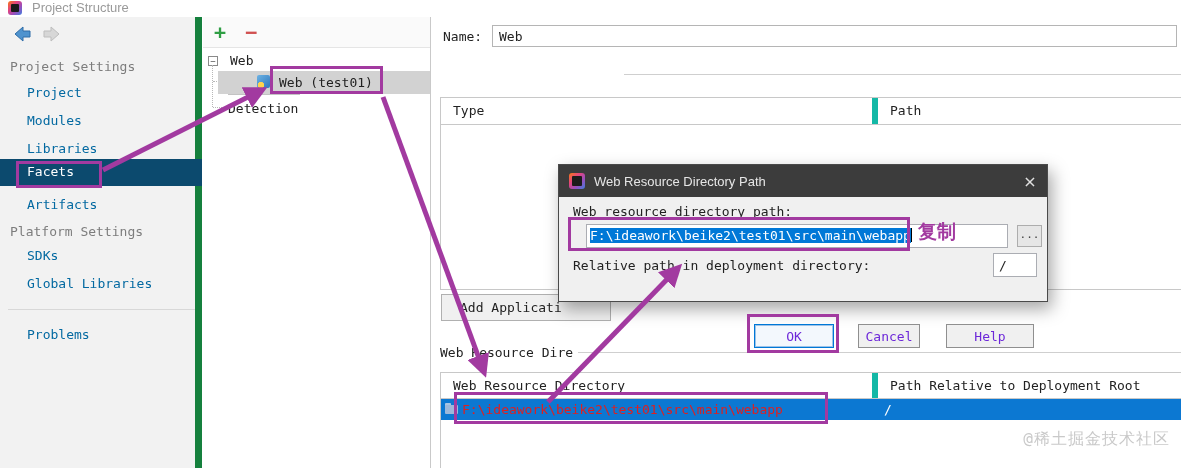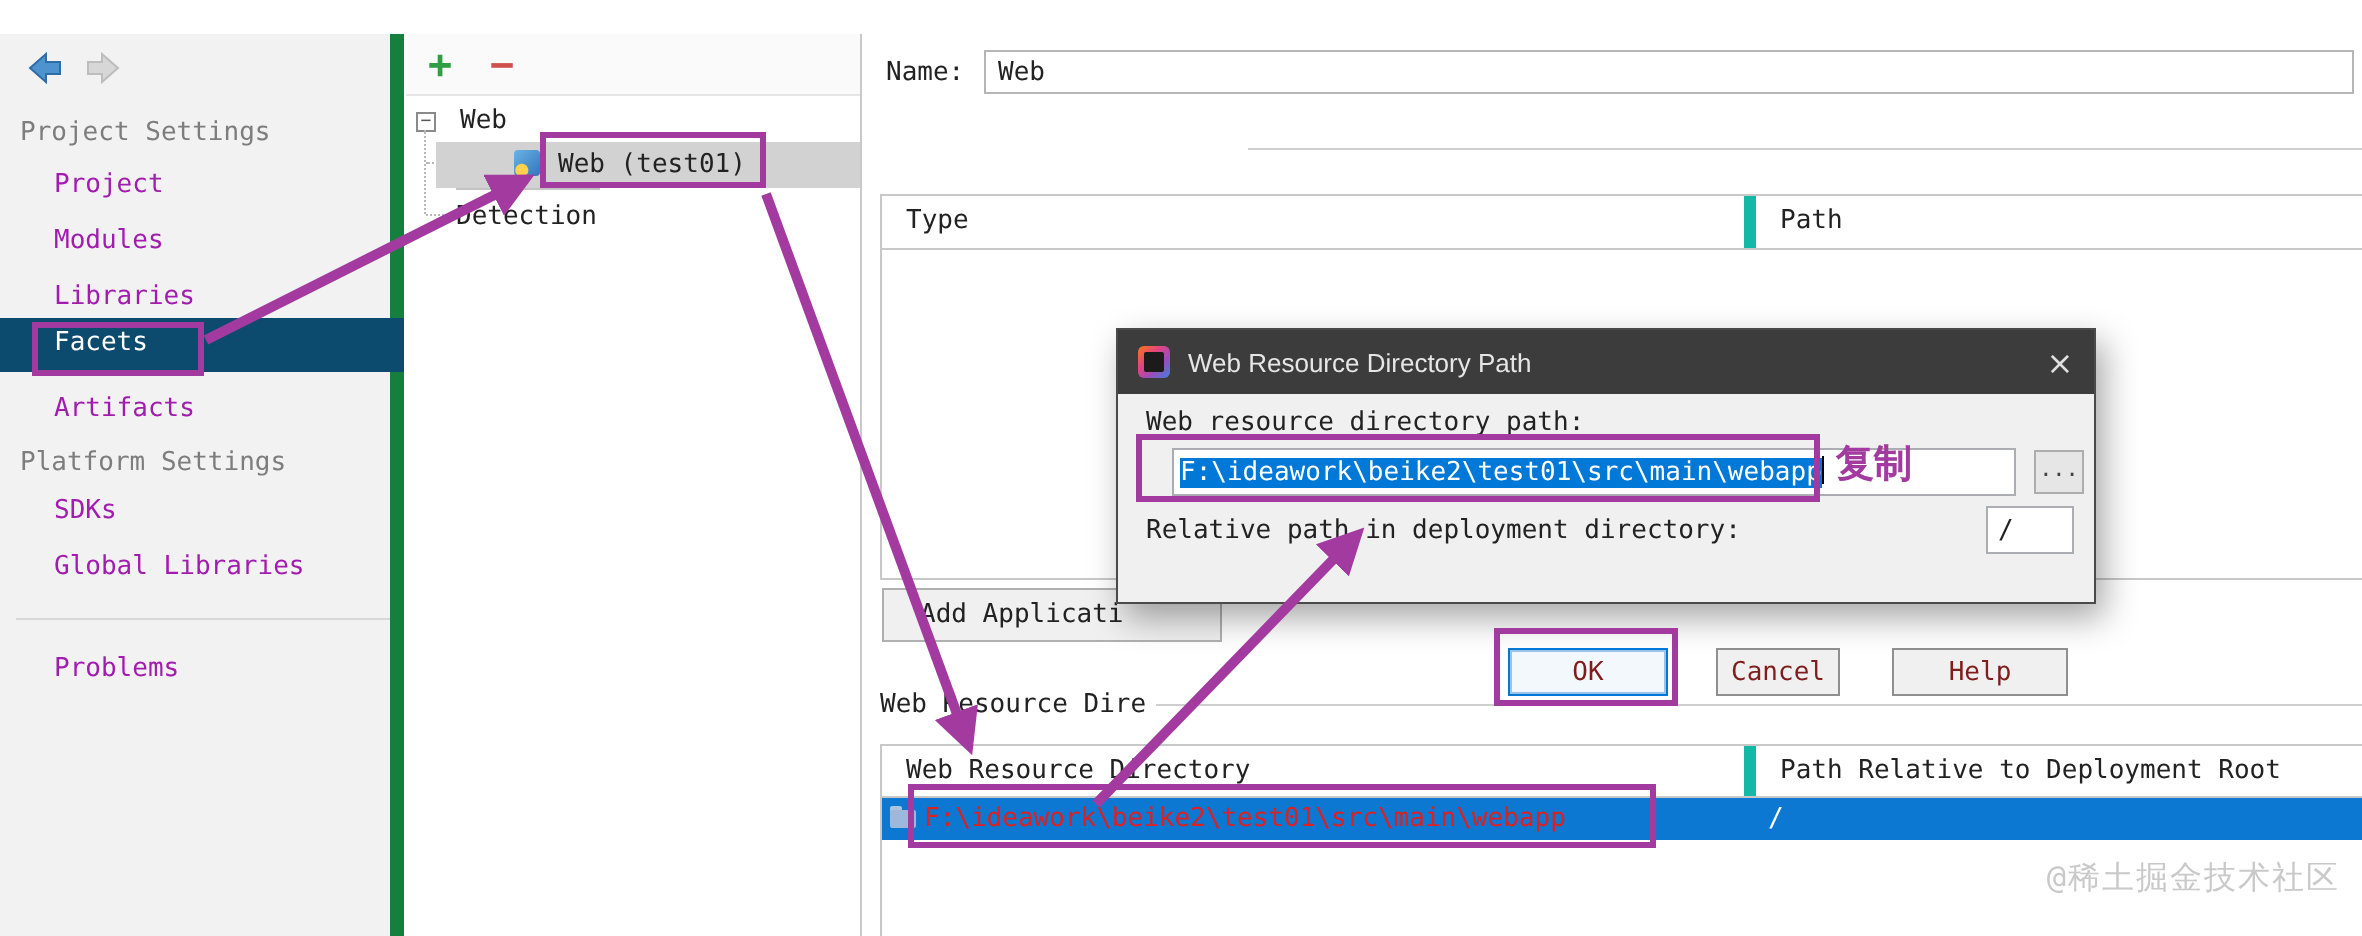--- a/index.html
+++ b/index.html
@@ -15,21 +15,21 @@
     background:linear-gradient(135deg,#f97a12 0%,#e4447e 35%,#9a4dbb 65%,#3f7fe0 100%); }
   .app-icon::after{ content:""; position:absolute; left:3px; top:3px; right:3px; bottom:3px; background:#1b1b1b; border-radius:1px;}
   #win-title { position:absolute; left:32px; top:0px; font-family:"Liberation Sans",sans-serif; font-size:13px; color:#9a9a9a; }
 
   
   #sidebar { position:absolute; left:0; top:17px; width:202px; height:451px;
     background:#f2f2f2; border-right:7px solid #15803d; }
   .nav-btn { position:absolute; top:7px; width:22px; height:20px; cursor:pointer; }
   #nav-back { left:12px; } #nav-fwd { left:40px; }
   .sb-heading { position:absolute; left:10px; color:#7d7d7d; }
-  .sb-item { position:absolute; left:27px; color:#a21caf; cursor:pointer; }
+  .sb-item { position:absolute; left:27px; color:#0369a1; cursor:pointer; }
   #sb-selected { position:absolute; left:0; top:142px; width:202px; height:27px; background:#0c4a6e; }
   #sb-selected span { position:absolute; left:27px; top:5px; color:#fff; }
   #sb-sep { position:absolute; left:8px; top:292px; width:187px; height:1px; background:#d8d8d8; }
 
   
   #treepanel { position:absolute; left:203px; top:17px; width:228px; height:451px;
     background:#fff; border-right:1px solid #c9c9c9; }
   #tree-toolbar { position:absolute; left:0; top:0; width:100%; height:31px; background:#fafafa; border-bottom:1px solid #e5e5e5; }
   .tb-btn { position:absolute; top:1px; font-size:20px; font-weight:bold; cursor:pointer; line-height:28px; }
   #btn-add { left:11px; color:#2f9e44; }
@@ -94,21 +94,21 @@
     background:#fff; border:1px solid #abadb3; padding:3px 0 0 3px; white-space:nowrap; overflow:hidden; cursor:text; }
   #dlg-path-sel { background:#0078d7; color:#fff; }
   .caret { display:inline-block; width:1px; height:14px; background:#000; vertical-align:-2px; }
   #dlg-browse { position:absolute; left:458px; top:28px; width:25px; height:22px;
     background:#e6e6e6; border:1px solid #adadad; font:11px "DejaVu Sans Mono",monospace; color:#444;
     text-align:center; line-height:18px; cursor:pointer; }
   #dlg-rel-label { position:absolute; left:14px; top:61px; }
   #dlg-rel-input { position:absolute; left:434px; top:56px; width:44px; height:24px;
     border:1px solid #abadb3; background:#fff; font:13px "DejaVu Sans Mono",monospace; padding-left:5px; color:#222; }
   .dlg-btn { position:absolute; top:127px; height:24px; background:#f0f0f0; border:1px solid #8f8f8f;
-    font:13px "DejaVu Sans Mono",monospace; color:#7f1d1d; text-align:center; line-height:21px; cursor:pointer; }
+    font:13px "DejaVu Sans Mono",monospace; color:#6d28d9; text-align:center; line-height:21px; cursor:pointer; }
   #btn-ok { left:195px; width:80px; border:1px solid #0078d7; box-shadow:inset 0 0 0 1px #9cc3e8; background:#f3f8fd; }
   #btn-cancel { left:299px; width:62px; }
   #btn-help { left:387px; width:88px; }
 
   
   .ann-box { position:absolute; border:3px solid #a23aa0; z-index:41; pointer-events:none; }
   #ann-facets { left:16px; top:161px; width:86px; height:27px; }
   #ann-tree { left:270px; top:66px; width:113px; height:28px; }
   #ann-field { left:568px; top:217px; width:342px; height:34px; }
   #ann-ok { left:747px; top:314px; width:92px; height:39px; }
@@ -116,20 +116,24 @@
   #ann-copy { position:absolute; left:918px; top:219px; color:#a23aa0; font-weight:bold; font-size:19px; z-index:41; pointer-events:none; }
   #arrows { position:absolute; left:0; top:0; width:1181px; height:468px; z-index:40; pointer-events:none; }
   #watermark { position:absolute; left:990px; top:429px; width:180px; text-align:right;
     color:#c9c9c9; font-size:16px; letter-spacing:1px; }
 </style>
 </head>
 <body>
 
 <div id="window">
 
+  <div id="titlebar">
+    <div class="app-icon"></div>
+    <div id="win-title">Project Structure</div>
+  </div>
 
   <div id="sidebar">
     <svg class="nav-btn" id="nav-back" viewBox="0 0 22 20">
       <path d="M11 3 L3 10 L11 17 L11 13 L18 13 L18 7 L11 7 Z" fill="#4f93ce" stroke="#2f6da8" stroke-width="1"></path>
     </svg>
     <svg class="nav-btn" id="nav-fwd" viewBox="0 0 22 20">
       <path d="M11 3 L19 10 L11 17 L11 13 L4 13 L4 7 L11 7 Z" fill="#d7d7d7" stroke="#bdbdbd" stroke-width="1"></path>
     </svg>
     <div class="sb-heading" style="top:42px">Project Settings</div>
     <div class="sb-item" style="top:68px">Project</div>

